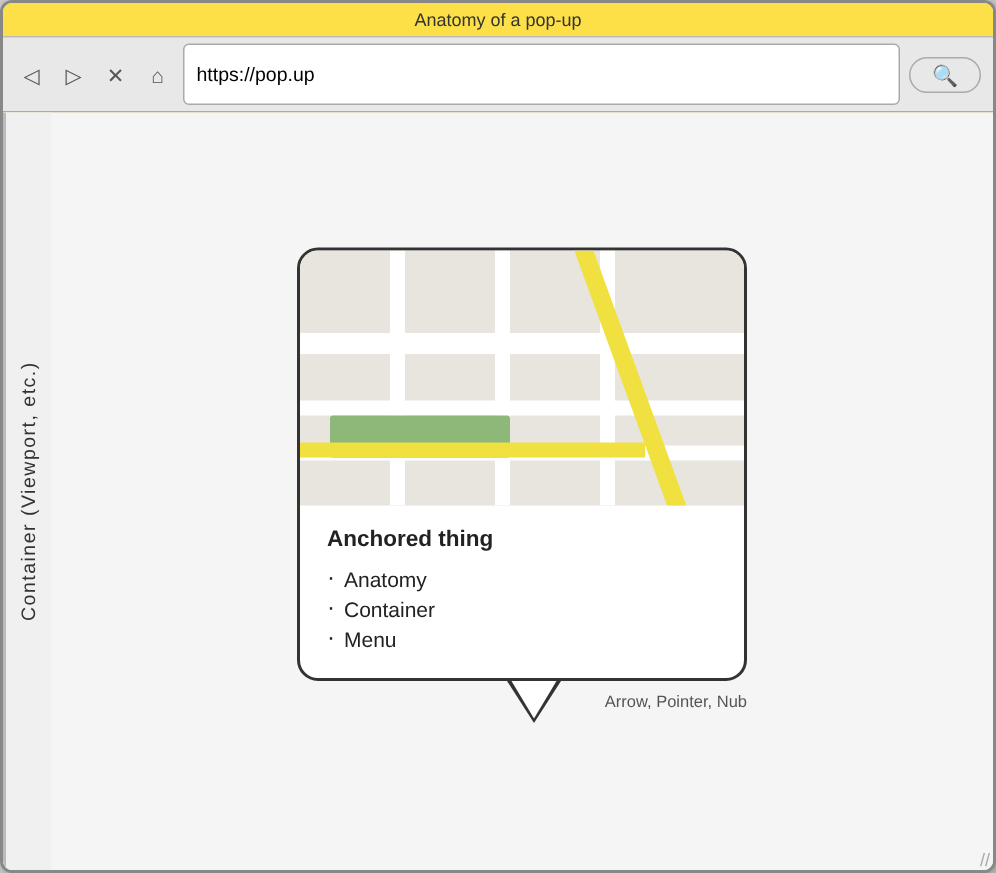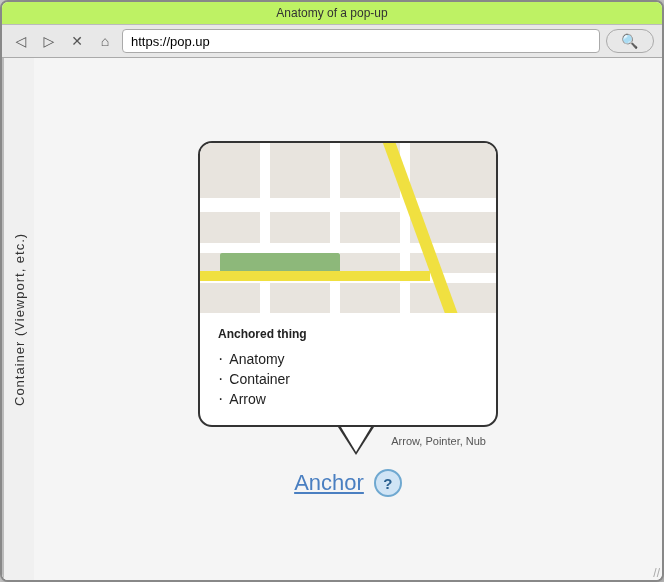--- a/index.html
+++ b/index.html
@@ -20,21 +20,21 @@
       border: 2px solid #888;
       border-radius: 8px;
       overflow: hidden;
       display: flex;
       flex-direction: column;
       box-shadow: 2px 2px 8px rgba(0,0,0,0.3);
     }
 
     
     .title-bar {
-      background: #bef264;
+      background: #fde047;
       border-bottom: 1px solid #aaa;
       display: flex;
       flex-direction: column;
       align-items: center;
       padding: 4px 0 0 0;
     }
 
     .title-text {
       font-size: 12px;
       color: #333;
@@ -59,21 +59,21 @@
       justify-content: center;
       cursor: pointer;
       font-size: 14px;
       color: #555;
       background: none;
       border: none;
     }
 
     .url-bar {
       flex: 1;
-      height: 24px;
+      height: 41px;
       border: 1.5px solid #aaa;
       border-radius: 4px;
       padding: 0 8px;
       font-size: 13px;
       background: #fff;
     }
 
     .search-btn {
       width: 48px;
       height: 24px;
@@ -227,21 +227,21 @@
       height: 10px;
       background: #f0e040;
     }
 
     
     .popup-text {
       padding: 14px 18px 16px 18px;
     }
 
     .popup-title {
-      font-size: 12px;
+      font-size: 15px;
       font-weight: bold;
       color: #222;
       margin-bottom: 8px;
     }
 
     .popup-list {
       list-style: none;
       padding: 0;
     }
 
@@ -285,21 +285,21 @@
       top: 0;
       width: 0;
       height: 0;
       border-left: 15px solid transparent;
       border-right: 15px solid transparent;
       border-top: 25px solid #fff;
     }
 
     .arrow-label {
       position: absolute;
-      right: 12px;
+      right: 0;
       top: 8px;
       font-size: 11px;
       color: #555;
       white-space: nowrap;
     }
 
     
     .anchor-row {
       display: flex;
       align-items: center;
@@ -384,36 +384,32 @@
               <li>
                 <span class="bullet">·</span>
                 <span>Anatomy</span>
               </li>
               <li>
                 <span class="bullet">·</span>
                 <span>Container</span>
               </li>
               <li>
                 <span class="bullet">·</span>
-                <span>Arrow</span>
+                <span>Menu</span>
               </li>
             </ul>
           </div>
         </div>
 
         <div class="popup-arrow-container">
           <div class="popup-arrow"></div>
           <div class="popup-arrow-inner"></div>
           <span class="arrow-label">Arrow, Pointer, Nub</span>
         </div>
 
-        <div class="anchor-row">
-          <span class="anchor-link">Anchor</span>
-          <div class="help-icon">?</div>
-        </div>
 
       </div>
 
     </div>
   </div>
 
   <div class="resize-handle">//</div>
 </div>
 
 </body></html>

